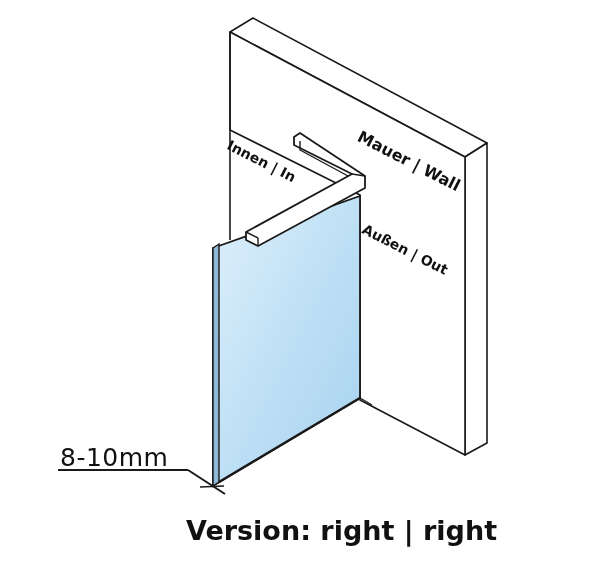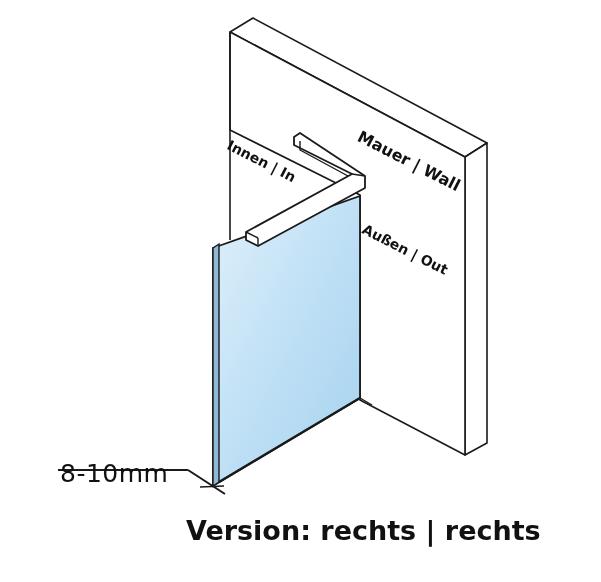--- a/index.html
+++ b/index.html
@@ -2,21 +2,21 @@
 <html><head>
 <meta charset="utf-8">
 <style>
   html, body { margin:0; padding:0; background:#ffffff; }
   body { width:601px; height:582px; position:relative; overflow:hidden; font-family:"DejaVu Sans", sans-serif; }
   #scene { position:absolute; left:0; top:0; }
   .lbl { position:absolute; color:#111; font-weight:bold; white-space:nowrap; transform-origin:left top; }
   #lbl-inner { left:232px; top:137px; font-size:14px; transform:rotate(27deg); }
   #lbl-wall  { left:363px; top:127px; font-size:16px; transform:rotate(27deg); }
   #lbl-outer { left:367px; top:221px; font-size:14px; transform:rotate(27deg); }
-  #lbl-dim   { left:60px; top:459px; font-size:25px; font-weight:normal; letter-spacing:0.5px; }
+  #lbl-dim   { left:60px; top:443px; font-size:25px; font-weight:normal; letter-spacing:0.5px; }
   #lbl-version { left:186px; top:515px; font-size:27px; }
 </style>
 </head>
 <body>
 
 <svg id="scene" width="601" height="582" viewBox="0 0 601 582">
   <defs>
     <linearGradient id="glassGrad" x1="0" y1="0" x2="1" y2="1">
       <stop offset="0" stop-color="#dff0fb"></stop>
       <stop offset="0.5" stop-color="#bfe0f5"></stop>
@@ -50,13 +50,13 @@
     <line x1="58" y1="470" x2="188" y2="470"></line>
     <line x1="188" y1="470" x2="225" y2="494"></line>
     <line x1="200" y1="487" x2="224" y2="486" stroke-width="1.5"></line>
   </g>
 </svg>
 
 <div class="lbl" id="lbl-inner">Innen | In</div>
 <div class="lbl" id="lbl-wall">Mauer | Wall</div>
 <div class="lbl" id="lbl-outer">Außen | Out</div>
 <div class="lbl" id="lbl-dim">8-10mm</div>
-<div class="lbl" id="lbl-version">Version: rechts | rechts</div>
+<div class="lbl" id="lbl-version">Version: right | right</div>
 
 </body></html>

